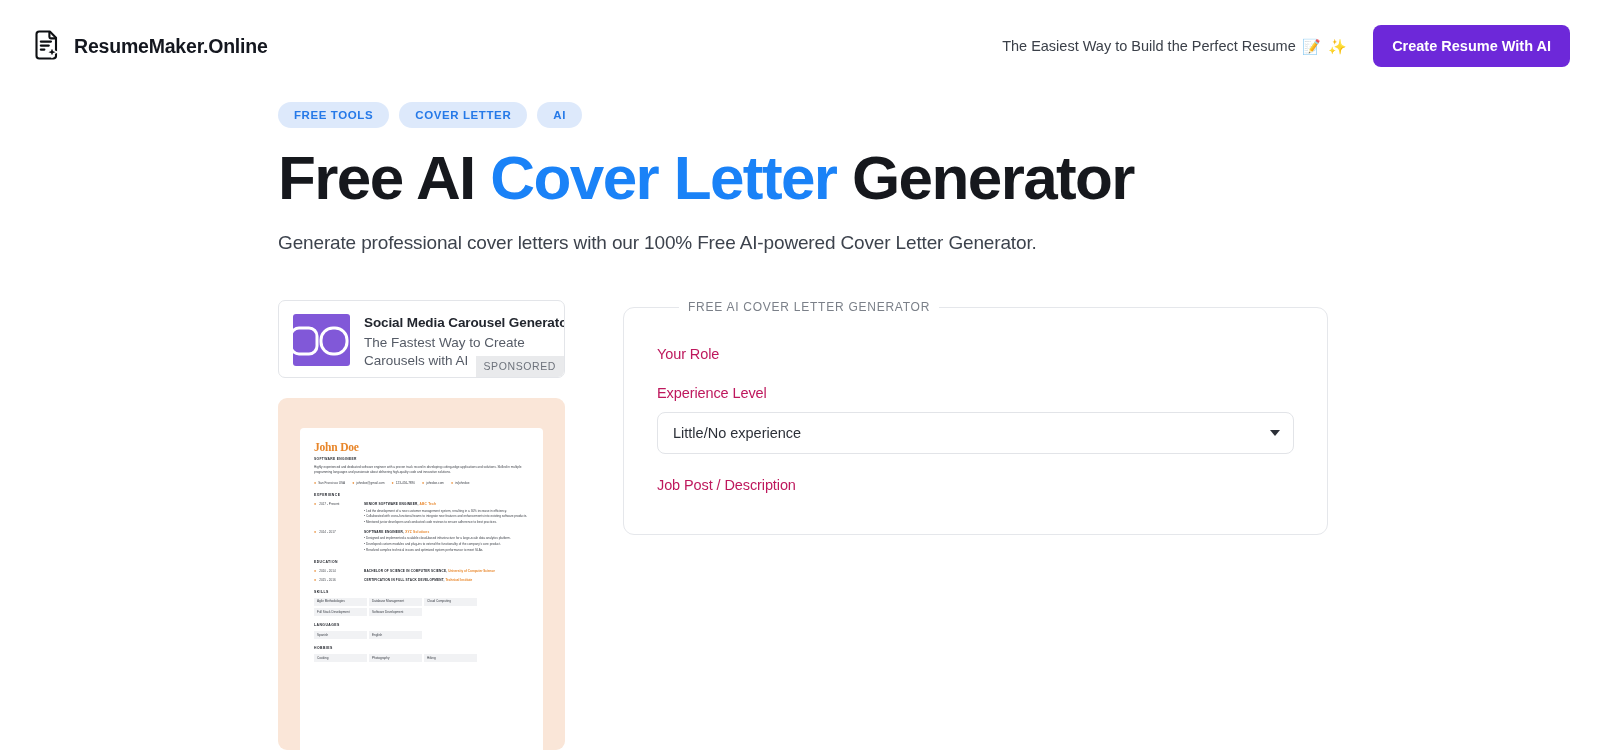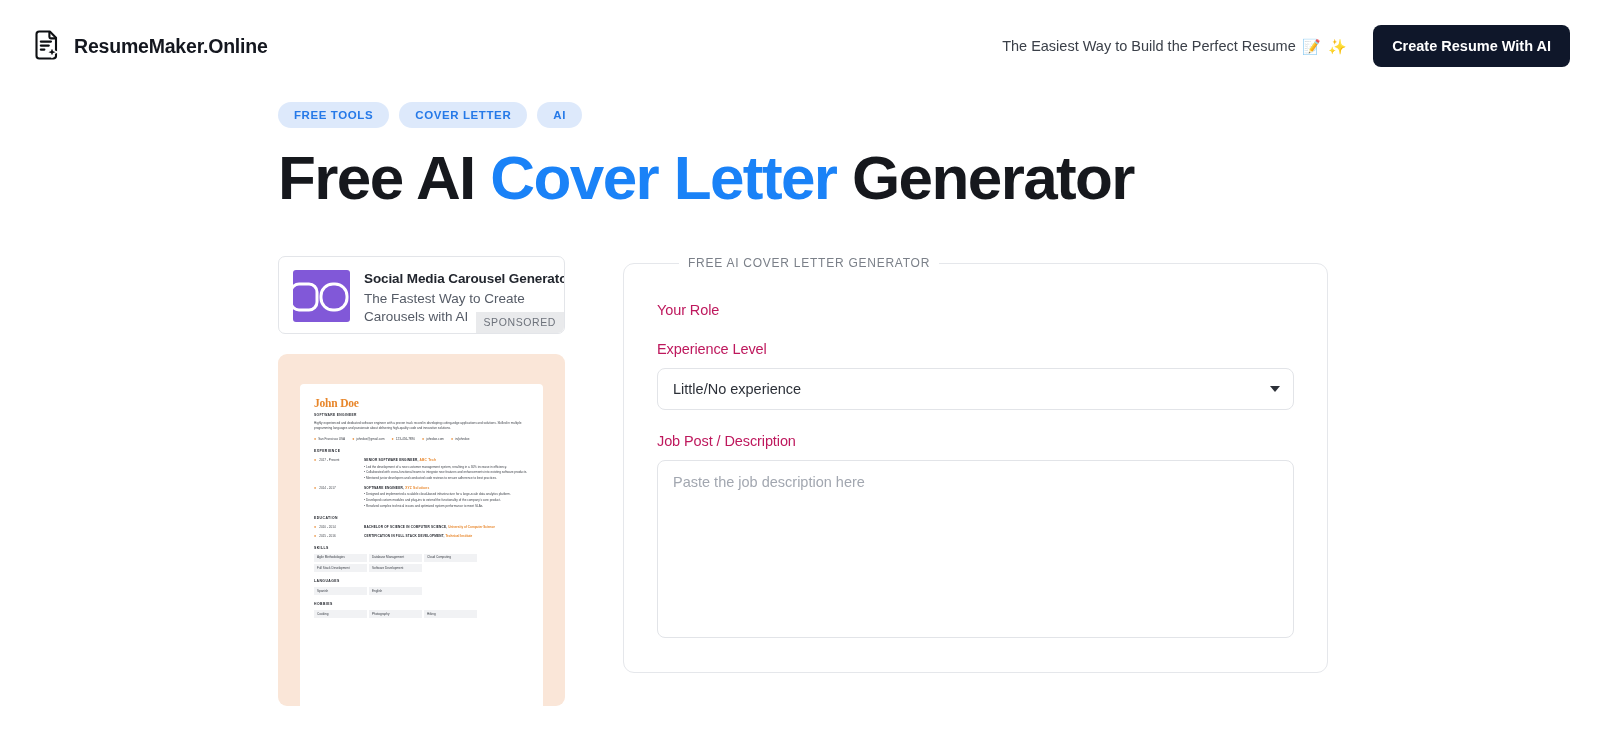--- a/index.html
+++ b/index.html
@@ -40,21 +40,21 @@
   .header-tagline {
     font-size: 14.5px;
     color: #3b4049;
     white-space: nowrap;
     display: flex;
     align-items: center;
     gap: 7px;
   }
   .tagline-emoji { font-size: 15px; line-height: 1; }
   .cta-button {
-    background: #0f172a;
+    background: #6d28d9;
     color: #ffffff;
     font-size: 14.5px;
     font-weight: 700;
     border: none;
     border-radius: 8px;
     padding: 13px 19px;
     cursor: pointer;
     white-space: nowrap;
     font-family: "Liberation Sans", sans-serif;
   }
@@ -350,20 +350,21 @@
 <main class="page">
 
   <div class="pill-row">
     <span class="pill">FREE TOOLS</span>
     <span class="pill">COVER LETTER</span>
     <span class="pill">AI</span>
   </div>
 
   <h1 class="headline"><span>Free AI </span><span class="hl-accent">Cover Letter</span><span> Generator</span></h1>
 
+  <p class="subheadline">Generate professional cover letters with our 100% Free AI-powered Cover Letter Generator.</p>
 
   <div class="content-row">
 
     <div class="left-col">
 
       <div class="ad-card">
         <div class="ad-logo">
           <svg width="62" height="30" viewBox="0 0 62 30" aria-hidden="true">
             <rect x="2" y="2" width="26" height="26" rx="8" fill="none" stroke="#ffffff" stroke-width="3"></rect>
             <rect x="32" y="2" width="26" height="26" rx="12" fill="none" stroke="#ffffff" stroke-width="3"></rect>
@@ -492,20 +493,19 @@
           <div class="select-wrap">
             <select class="select-input">
               <option>Little/No experience</option>
             </select>
             <span class="select-caret"></span>
           </div>
         </div>
 
         <div class="field">
           <label class="field-label">Job Post / Description</label>
-          <textarea class="textarea-input" placeholder="Paste the job description here" style=""></textarea>
         </div>
 
       </fieldset>
     </div>
 
   </div>
 </main>
 
 </body></html>

